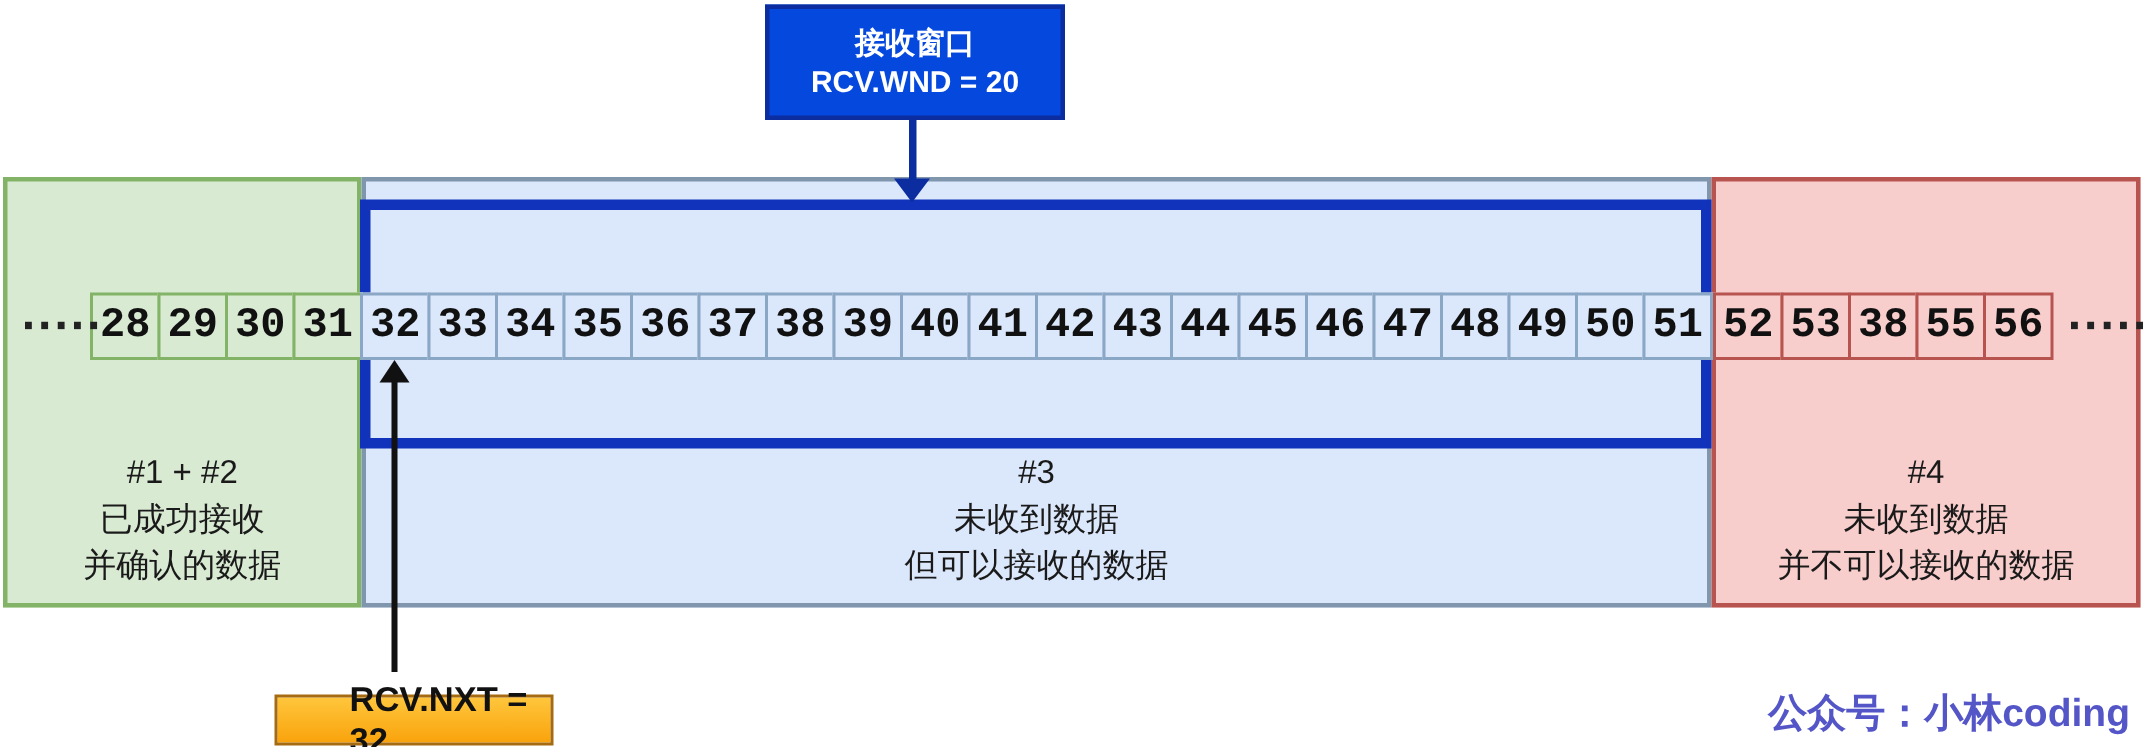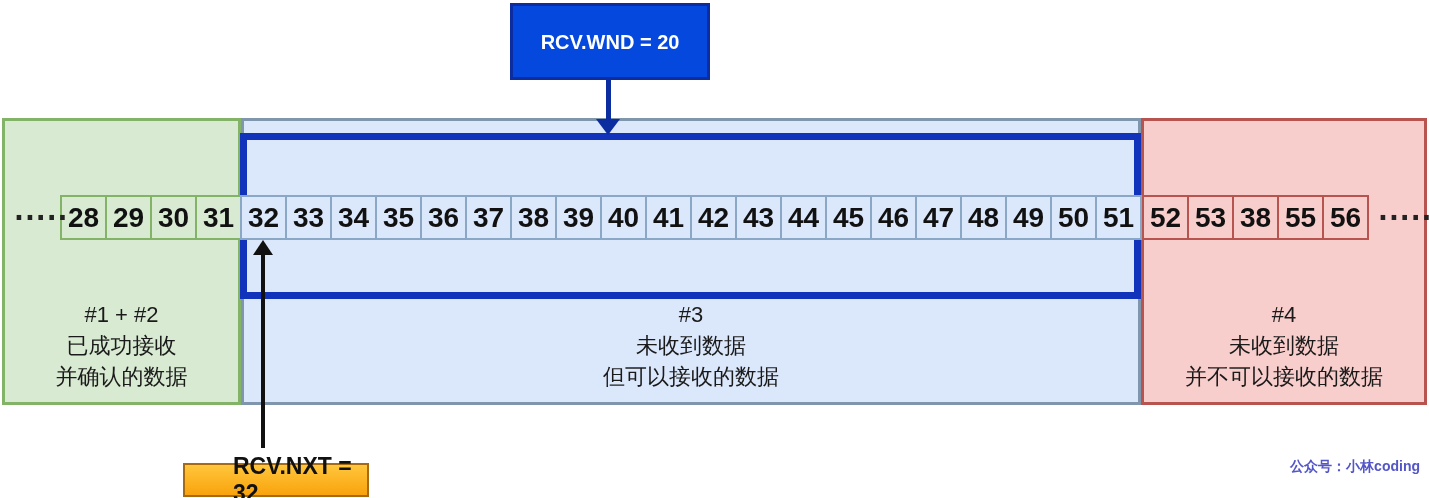--- a/index.html
+++ b/index.html
@@ -88,21 +88,21 @@
   .cell {
     position: absolute;
     top: 195px;
     height: 45px;
     width: 47px;
     box-sizing: border-box;
     border: 2px solid;
     display: flex;
     align-items: center;
     justify-content: center;
-    font-family: Liberation Sans, sans-serif;
+    font-family: Liberation Mono, monospace;
     font-weight: bold;
     font-size: 28px;
     color: #111111;
     z-index: 4;
   }
   .ellipsis {
     position: absolute;
     top: 203px;
     font-family: "DejaVu Sans", sans-serif;
     font-weight: bold;
@@ -129,31 +129,32 @@
     justify-content: center;
     z-index: 6;
   }
   
   .watermark {
     position: absolute;
     left: 1140px; top: 458px;
     width: 280px;
     text-align: right;
     font-weight: bold;
-    font-size: 14px;
+    font-size: 26px;
     color: #5456c8;
     z-index: 6;
   }
 </style>
 </head>
 <body>
 
 <div class="canvas">
 
   <div class="title-box" style="background: rgb(5, 72, 221); border-color: rgb(11, 45, 160);">
+    <div>接收窗口</div>
     <div>RCV.WND = 20</div>
   </div>
   <div class="down-arrow-stem"></div>
   <div class="down-arrow-head"></div>
 
   <div class="region region-acked" style="background: rgb(217, 234, 211); border-color: rgb(130, 179, 102);">
     <div class="region-label">
       <div>#1 + #2</div>
       <div>已成功接收</div>
       <div>并确认的数据</div>

